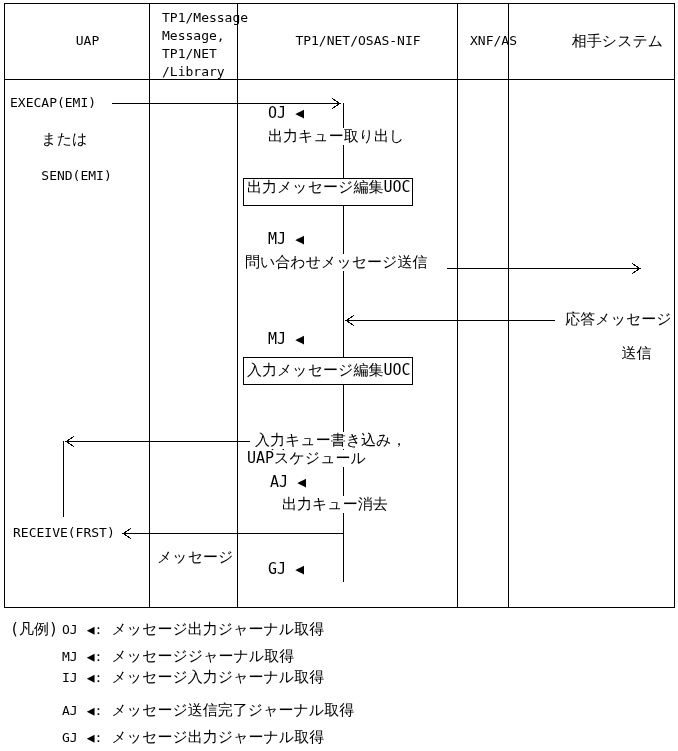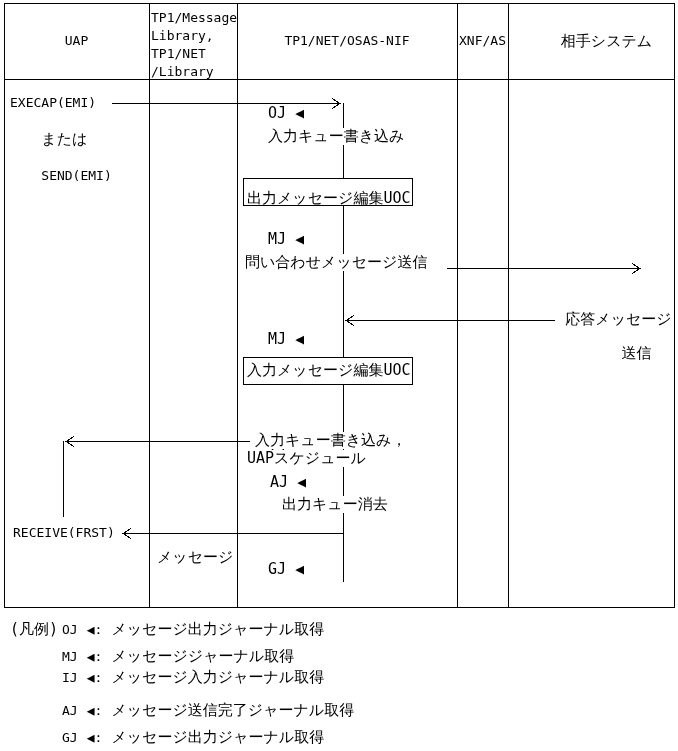--- a/index.html
+++ b/index.html
@@ -8,21 +8,21 @@
     font-family:"DejaVu Sans Mono","DejaVu Sans",monospace;
     color:#000;overflow:hidden;
   }
   #diagram-svg{position:absolute;left:0;top:0;z-index:1;}
   .lbl{
     position:absolute;z-index:2;white-space:pre;background:#fff;
     font-size:15px;line-height:17px;letter-spacing:0px;
   }
   .mono{font-size:13px;line-height:18px;}
   .center{text-align:center;}
-  .hdr{z-index:2;position:absolute;}
+  .hdr{z-index:2;position:absolute;padding-left:11px;}
   .legend-row{position:absolute;z-index:2;font-size:15px;line-height:18px;white-space:pre;}
   .legend-code{font-size:13px;font-family:"DejaVu Sans Mono",monospace;}
   .tri{font-size:13px;}
 </style>
 </head>
 <body>
 
 <div id="stage">
 
   <svg id="diagram-svg" width="678" height="751" viewBox="0 0 678 751" shape-rendering="crispEdges">
@@ -47,35 +47,35 @@
     <line x1="250" y1="441.5" x2="66" y2="441.5" stroke="#000" marker-end="url(#ah)"></line>
     <line x1="63.5" y1="441" x2="63.5" y2="517" stroke="#000"></line>
     <line x1="343" y1="533.5" x2="123" y2="533.5" stroke="#000" marker-end="url(#ah)"></line>
 
     <rect x="243.5" y="178.5" width="169" height="27" fill="#fff" stroke="#000"></rect>
     <rect x="243.5" y="357.5" width="169" height="27" fill="#fff" stroke="#000"></rect>
   </svg>
 
   <div class="hdr mono center" style="left:4px;top:32px;width:145px;">UAP</div>
   <div class="hdr mono" style="left:151px;top:9px;"><span>TP1/Message</span><br>
-    <span>Library,</span><br>
+    <span>Message,</span><br>
     <span>TP1/NET</span><br>
     <span>/Library</span></div>
   <div class="hdr mono center" style="left:237px;top:32px;width:220px;">TP1/NET/OSAS-NIF</div>
   <div class="hdr mono center" style="left:457px;top:32px;width:51px;">XNF/AS</div>
   <div class="hdr center" style="left:508px;top:32px;width:197px;font-size:15px;">相手システム</div>
 
   <div class="lbl mono" style="left:10px;top:94px;"><span>EXECAP(EMI)</span><br>
     <span style="font-size:15px;">または</span><br>
     <span>SEND(EMI)</span></div>
   <div class="lbl mono" style="left:13px;top:524px;">RECEIVE(FRST)</div>
 
   <div class="lbl" style="left:268px;top:105px;">OJ ◀</div>
-  <div class="lbl" style="left:268px;top:128px;">入力キュー書き込み</div>
-  <div class="lbl" style="left:247px;top:190px;background:transparent;text-align:center;">出力メッセージ編集UOC</div>
+  <div class="lbl" style="left:268px;top:128px;">出力キュー取り出し</div>
+  <div class="lbl" style="left:247px;top:179px;background:transparent;text-align:center;">出力メッセージ編集UOC</div>
   <div class="lbl" style="left:268px;top:231px;">MJ ◀</div>
   <div class="lbl" style="left:245px;top:254px;">問い合わせメッセージ送信</div>
   <div class="lbl center" style="left:562px;top:311px;width:113px;background:transparent;"><span>応答メッセージ</span><br>
     <span>送信</span></div>
   <div class="lbl" style="left:268px;top:331px;">MJ ◀</div>
   <div class="lbl" style="left:247px;top:362px;background:transparent;">入力メッセージ編集UOC</div>
   <div class="lbl" style="left:268px;top:406px;margin-top:40px;">IJ ◀</div>
   <div class="lbl" style="left:255px;top:432px;">入力キュー書き込み，</div>
   <div class="lbl" style="left:247px;top:450px;">UAPスケジュール</div>
   <div class="lbl" style="left:270px;top:474px;">AJ ◀</div>

